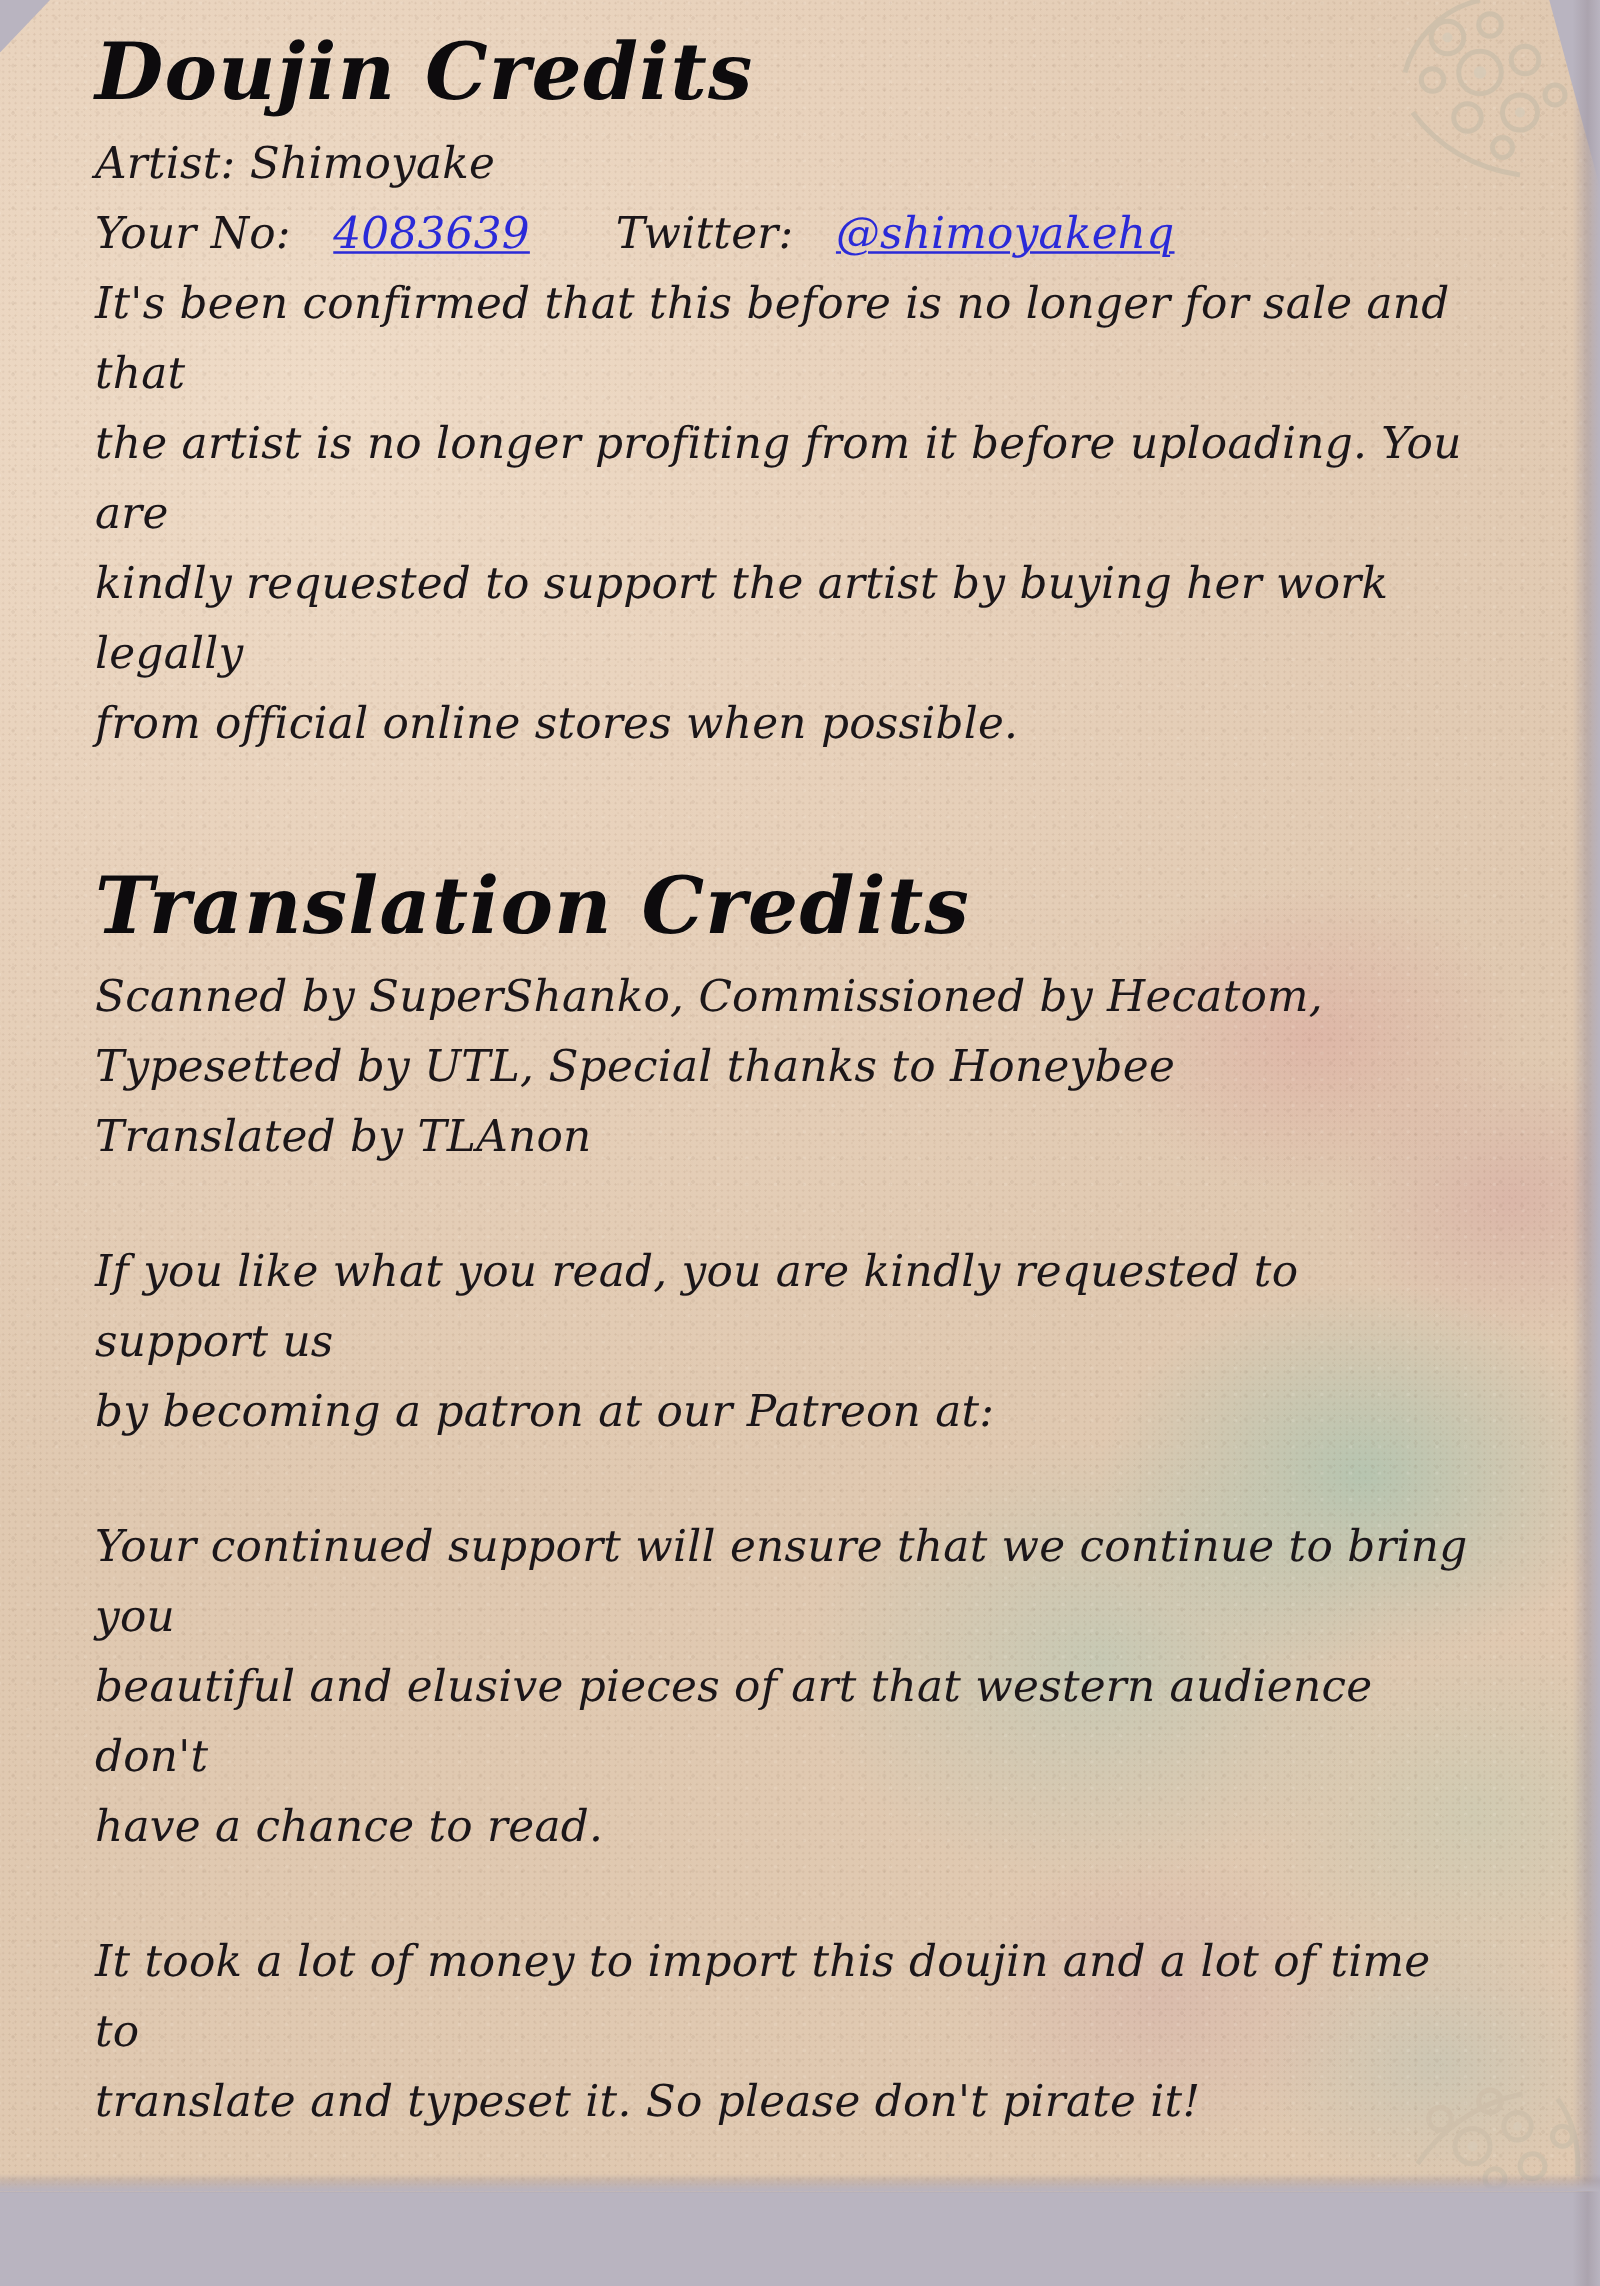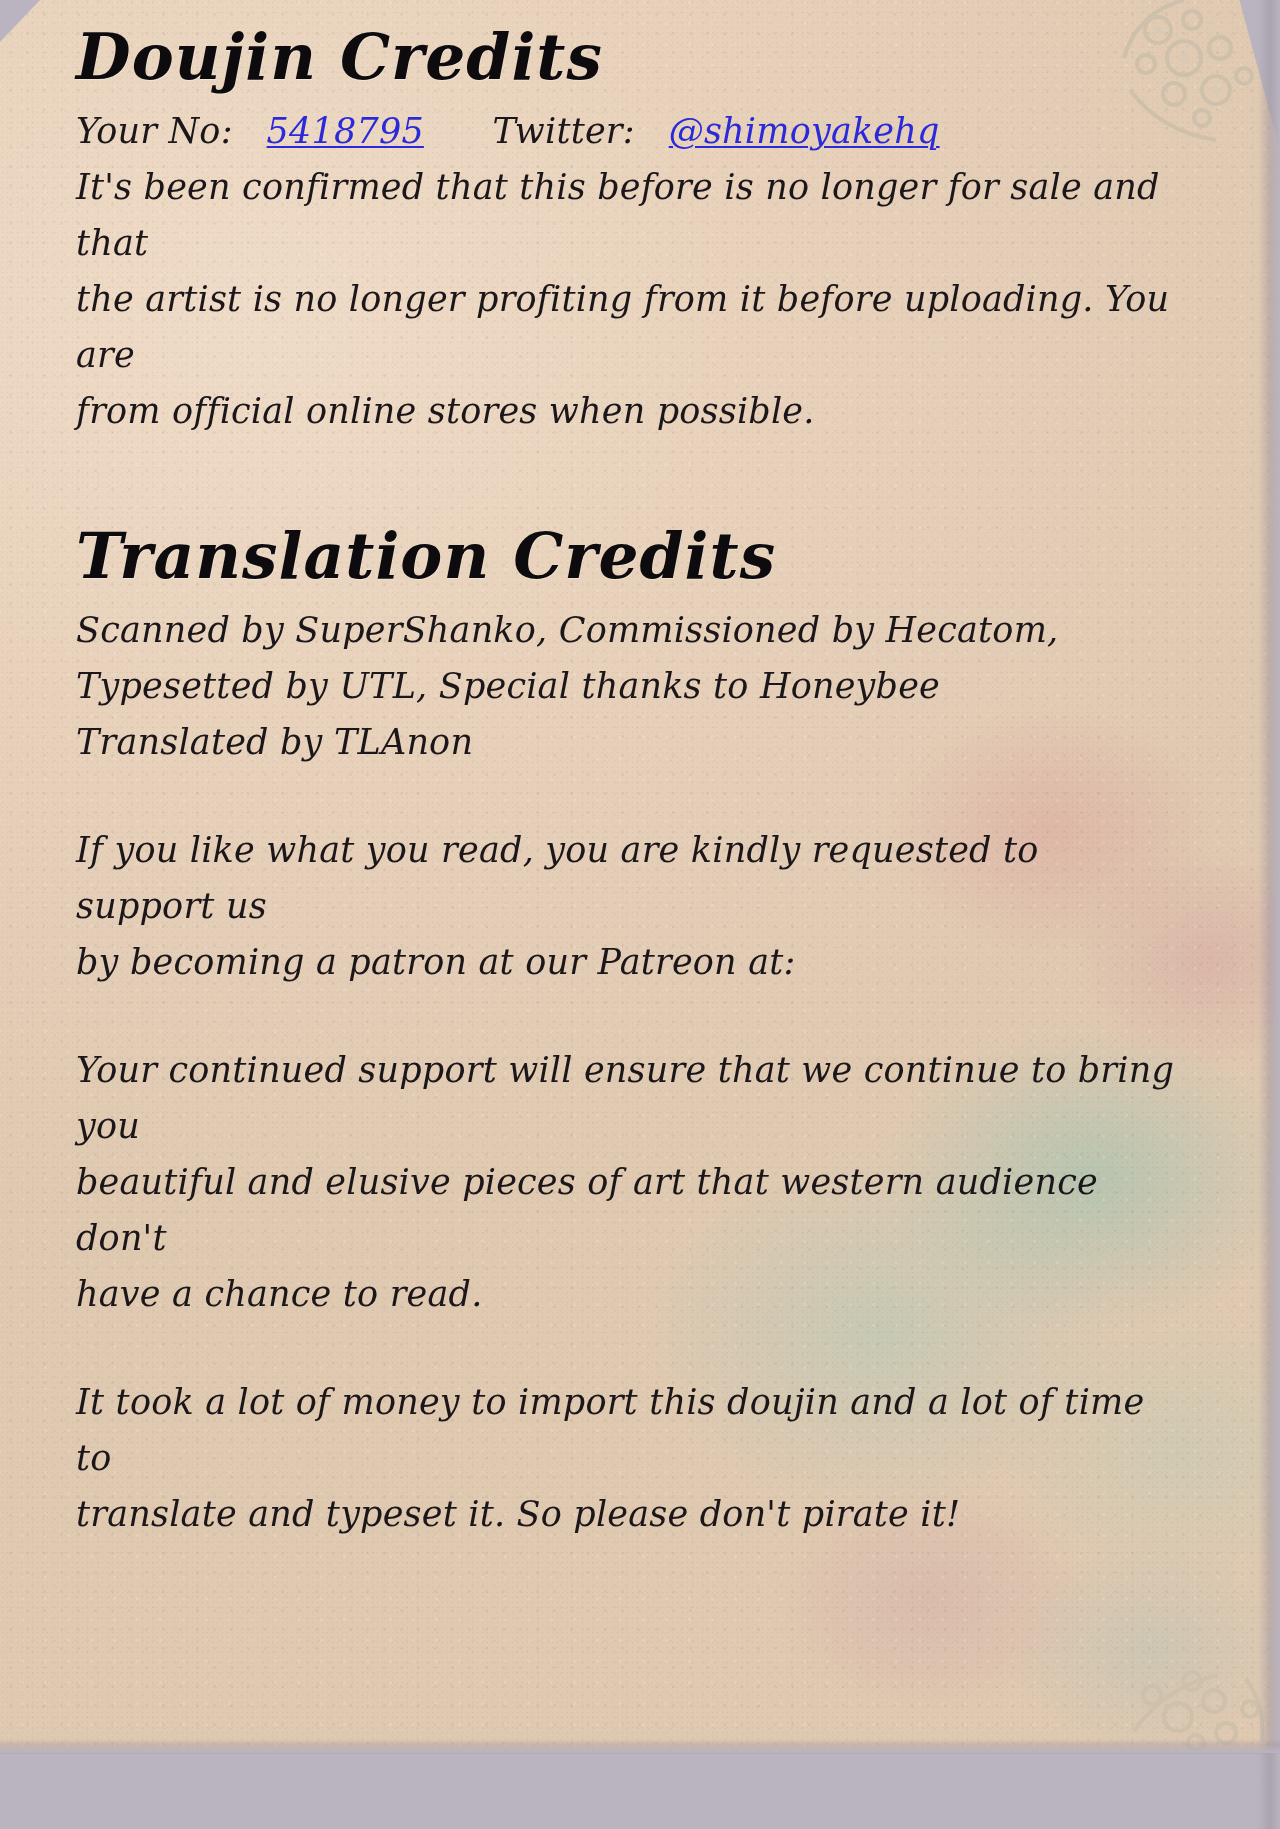--- a/index.html
+++ b/index.html
@@ -192,33 +192,35 @@
 
   <div id="corner-tl"></div>
   <div id="corner-tr-cut"></div>
   <div id="edge-right"></div>
   <div id="edge-bottom"></div>
 
   <div id="content">
 
     <h1 class="title">Doujin Credits</h1>
 
+    <p class="body">Artist: Shimoyake</p>
 
     <p class="body row">
       <span>Your No:</span>
       <span>&nbsp;</span>
-      <a class="link" href="#">5418795</a>
+      <a class="link" href="#">4083639</a>
       <span class="spacer-inline"></span>
       <span>Twitter:</span>
       <span>&nbsp;</span>
       <a class="link" href="#">@shimoyakehq</a>
     </p>
 
     <p class="body">It's been confirmed that this before is no longer for sale and that</p>
     <p class="body">the artist is no longer profiting from it before uploading. You are</p>
+    <p class="body">kindly requested to support the artist by buying her work legally</p>
     <p class="body">from official online stores when possible.</p>
 
     <h1 class="title second">Translation Credits</h1>
 
     <p class="body">Scanned by SuperShanko, Commissioned by Hecatom,</p>
     <p class="body">Typesetted by UTL, Special thanks to Honeybee</p>
     <p class="body">Translated by TLAnon</p>
 
     <p class="body gap">If you like what you read, you are kindly requested to support us</p>
     <p class="body">by becoming a patron at our Patreon at:</p>

